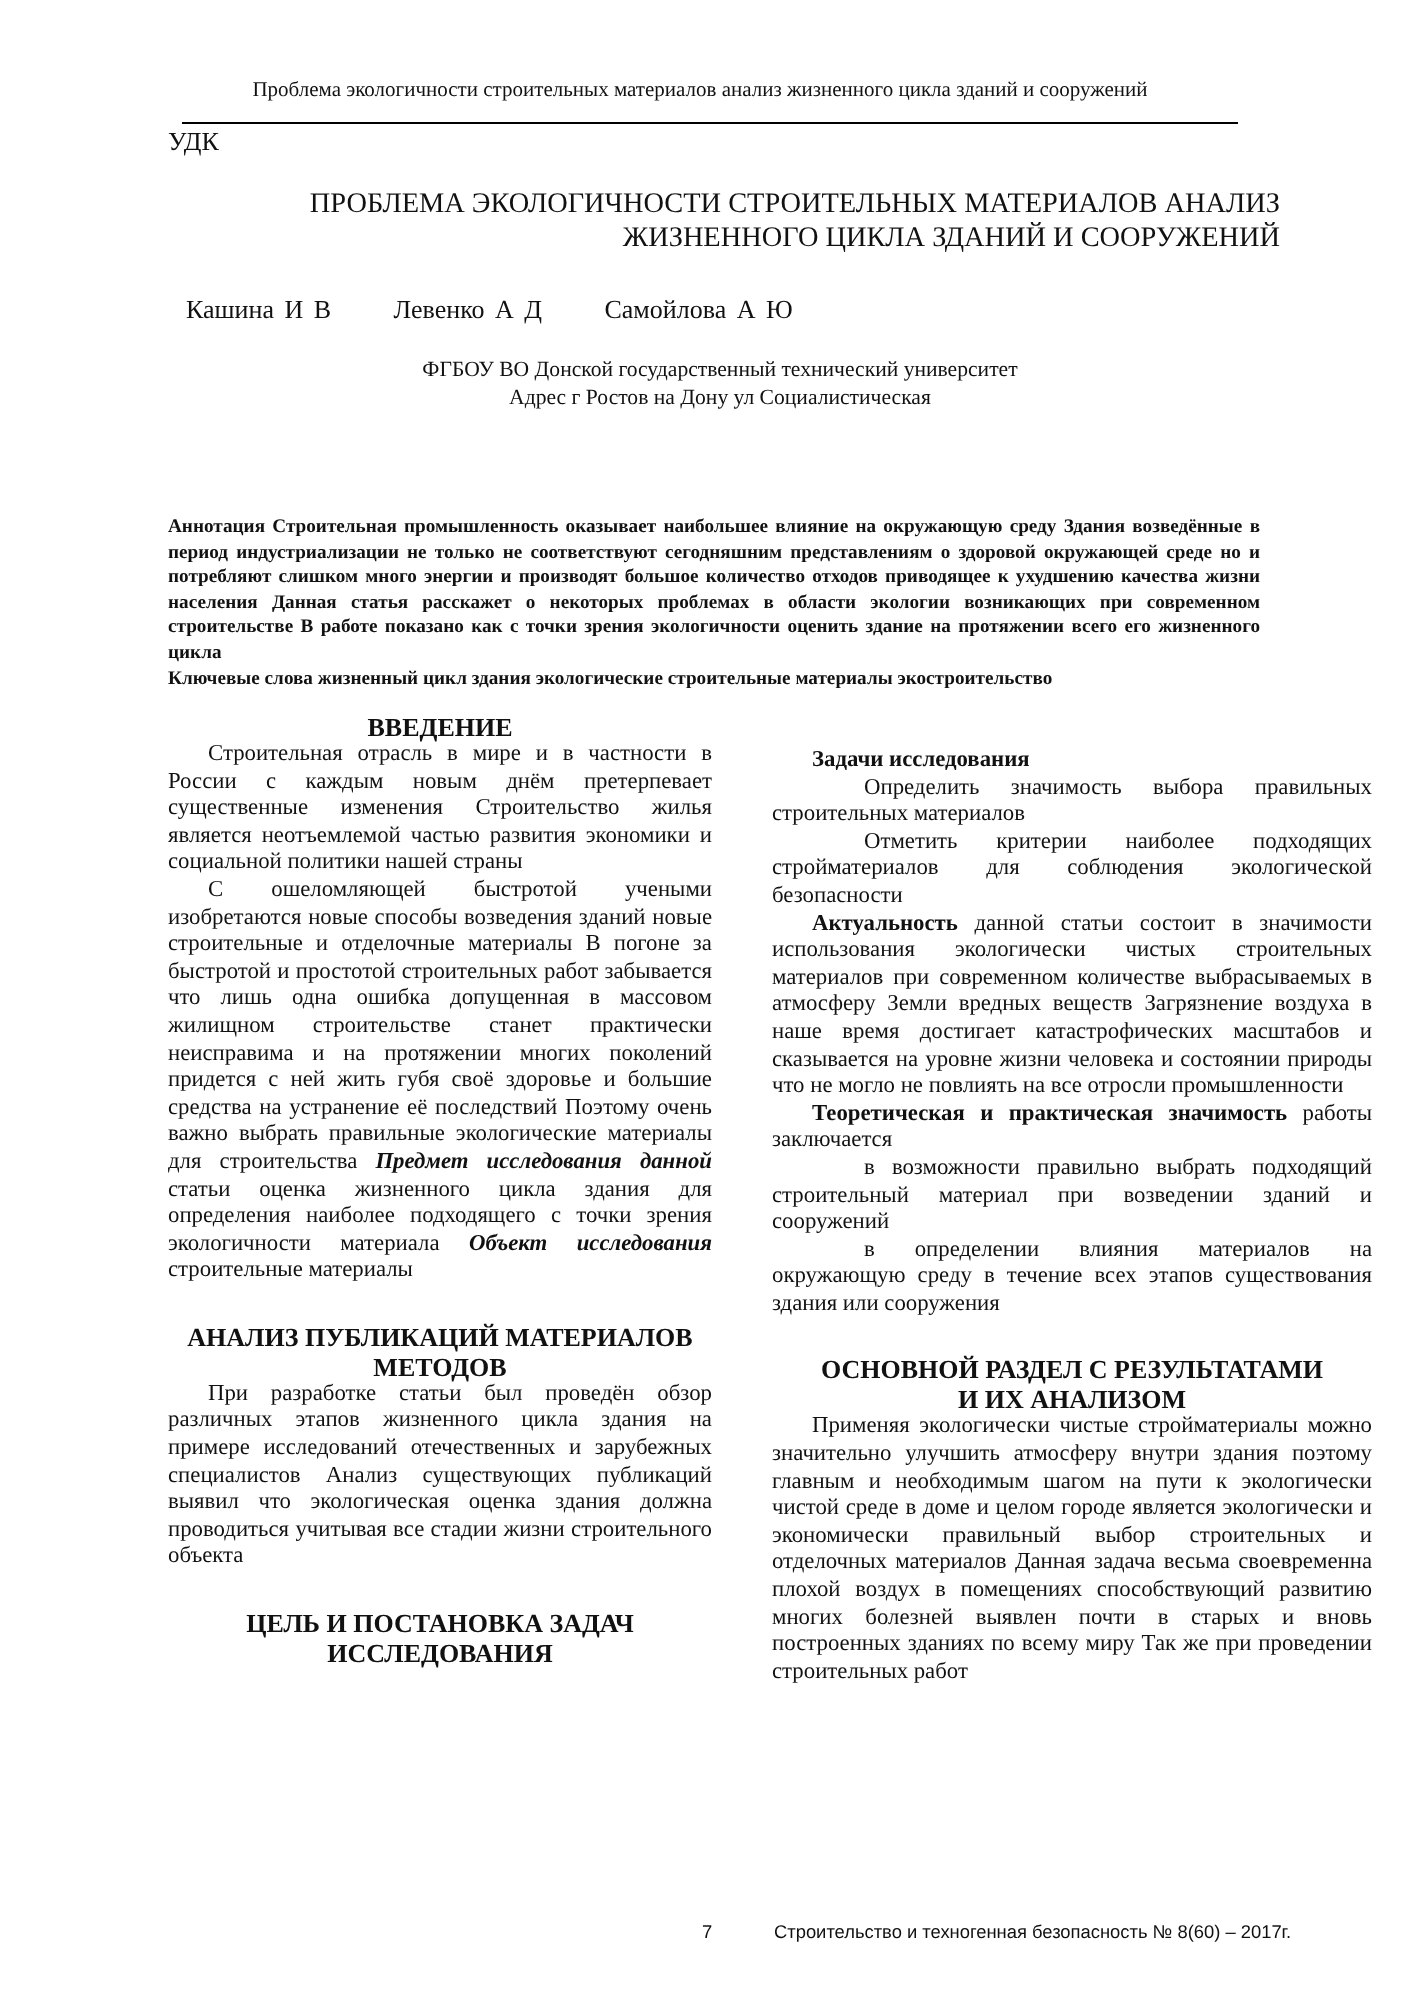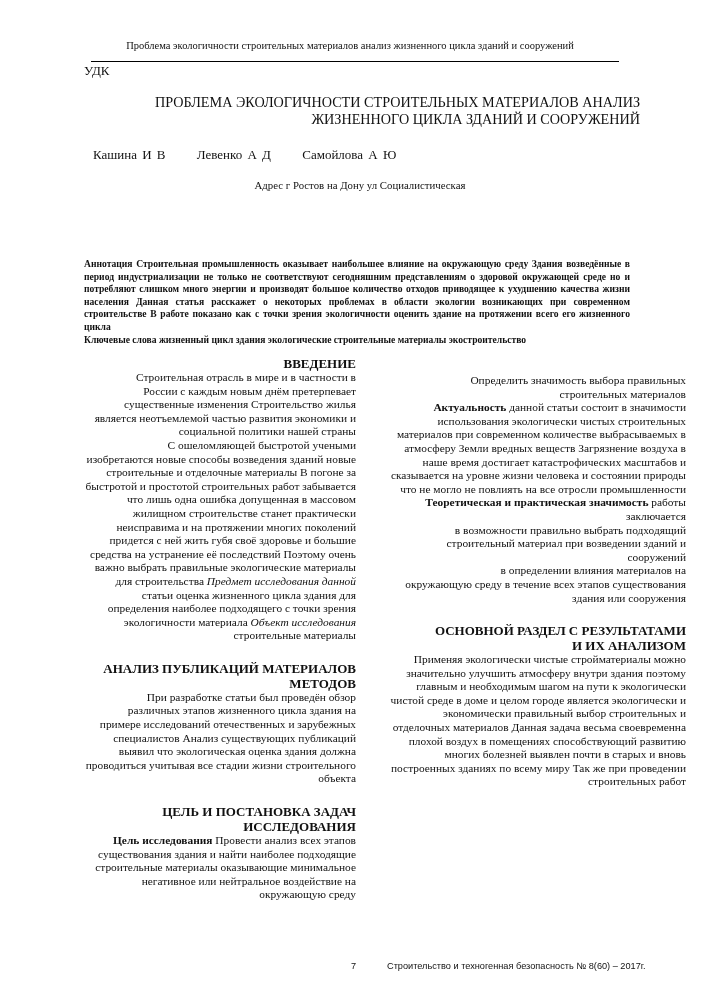--- a/index.html
+++ b/index.html
@@ -16,27 +16,27 @@
              font-size: 13px; word-spacing: 2px; }
   .authors span { margin: 0 13px; }
   .affil { position: absolute; top: 178px; left: 80px; width: 560px; text-align: center;
            font-size: 10.8px; line-height: 14px; }
   .abstract { position: absolute; top: 258px; left: 84px; width: 546px;
               font-size: 9.6px; line-height: 12.6px; text-align: justify; }
   .abstract p { margin: 0; font-weight: bold; }
   .col { position: absolute; font-size: 11.4px; line-height: 13.6px; text-align: justify; }
   .col-left { top: 356px; left: 84px; width: 272px; }
   .col-right { top: 374px; left: 386px; width: 300px; }
-  .col p { margin: 0; text-align: right; }
+  .col p { margin: 0; }
   .indent { text-indent: 20px; }
   .indent2 { text-indent: 46px; }
   .h { font-weight: bold; text-align: center; font-size: 13px; line-height: 15px; margin: 0; }
   .gap2 { height: 18px; }
   b.lead { font-weight: bold; }
-  .bi { font-weight: normal; font-style: italic; }
+  .bi { font-weight: bold; font-style: italic; }
   .footer { position: absolute; top: 961px; left: 0; width: 710px;
             font-family: "Liberation Sans", sans-serif; font-size: 9.2px; }
   .footer .pn { position: absolute; left: 351px; }
   .footer .jn { position: absolute; left: 387px; }
 </style>
 </head>
 <body>
 
 <div class="running-head">Проблема экологичности строительных материалов  анализ жизненного цикла зданий и сооружений</div>
 <div class="rule"></div>
@@ -47,42 +47,44 @@
   <div>ЖИЗНЕННОГО ЦИКЛА ЗДАНИЙ И СООРУЖЕНИЙ</div>
 </div>
 
 <div class="authors">
   <span>Кашина И В</span>
   <span>Левенко А Д</span>
   <span>Самойлова А Ю</span>
 </div>
 
 <div class="affil">
+  <div>ФГБОУ ВО  Донской государственный технический университет</div>
   <div>Адрес  г  Ростов на Дону  ул  Социалистическая</div>
 </div>
 
 <div class="abstract">
   <p><b>Аннотация</b><span> Строительная промышленность оказывает наибольшее влияние на окружающую среду  Здания  возведённые в период индустриализации  не только не соответствуют сегодняшним представлениям о здоровой окружающей среде  но и потребляют слишком много энергии и производят большое количество отходов  приводящее к ухудшению качества жизни населения  Данная статья расскажет о некоторых проблемах в области экологии  возникающих при современном строительстве  В работе показано  как с точки зрения экологичности оценить здание на протяжении всего его жизненного цикла</span></p>
   <p><b>Ключевые слова</b><span>  жизненный цикл здания  экологические строительные материалы  экостроительство</span></p>
 </div>
 
 <div class="col col-left">
   <p class="h">ВВЕДЕНИЕ</p>
   <p class="indent">Строительная отрасль в мире  и в частности в России  с каждым новым днём претерпевает существенные изменения  Строительство жилья является неотъемлемой частью развития экономики и социальной политики нашей страны</p>
   <p class="indent"><span>С ошеломляющей быстротой учеными изобретаются новые способы возведения зданий  новые строительные и отделочные материалы  В погоне за быстротой и простотой строительных работ забывается  что лишь одна ошибка  допущенная в массовом жилищном строительстве  станет практически неисправима  и на протяжении многих поколений придется с ней жить  губя своё здоровье и большие средства на устранение её последствий  Поэтому очень важно выбрать правильные экологические материалы для строительства  </span><span class="bi">Предмет исследования данной</span><span> статьи   оценка жизненного цикла здания для определения наиболее подходящего с точки зрения экологичности материала  </span><span class="bi">Объект исследования</span><span>  строительные материалы</span></p>
   <div class="gap2"></div>
   <p class="h"><span>АНАЛИЗ ПУБЛИКАЦИЙ  МАТЕРИАЛОВ</span><br><span>МЕТОДОВ</span></p>
   <p class="indent">При разработке статьи был проведён обзор различных этапов жизненного цикла здания на примере исследований отечественных и зарубежных специалистов  Анализ существующих публикаций выявил  что экологическая оценка здания должна проводиться  учитывая  все  стадии  жизни строительного объекта</p>
   <div class="gap2"></div>
   <p class="h"><span>ЦЕЛЬ И ПОСТАНОВКА ЗАДАЧ</span><br><span>ИССЛЕДОВАНИЯ</span></p>
-  <p class="indent"><b class="lead">Цель исследования</b><span>   Провести анализ всех этапов  существования здания и найти наиболее подходящие строительные материалы  оказывающие минимальное негативное или нейтральное воздействие на окружающую среду</span></p>
 </div>
 
 <div class="col col-right">
+  <p class="indent"><b>Задачи исследования</b></p>
   <p class="indent2">Определить значимость выбора правильных строительных материалов</p>
+  <p class="indent2">Отметить критерии наиболее подходящих стройматериалов для соблюдения экологической безопасности</p>
   <p class="indent"><b>Актуальность</b><span> данной статьи состоит в значимости использования экологически чистых строительных материалов при современном количестве выбрасываемых в атмосферу Земли вредных веществ  Загрязнение воздуха в наше время достигает катастрофических масштабов и сказывается на уровне жизни человека и состоянии природы  что не могло не повлиять на все отросли промышленности</span></p>
   <p class="indent"><b>Теоретическая и практическая значимость</b><span> работы заключается</span></p>
   <p class="indent2">в возможности правильно выбрать подходящий строительный материал при возведении зданий и сооружений</p>
   <p class="indent2">в определении  влияния материалов на окружающую среду в течение всех этапов существования здания или сооружения</p>
   <div class="gap2"></div>
   <p class="h"><span>ОСНОВНОЙ РАЗДЕЛ С РЕЗУЛЬТАТАМИ</span><br><span>И ИХ АНАЛИЗОМ</span></p>
   <p class="indent">Применяя экологически чистые стройматериалы можно значительно улучшить атмосферу внутри здания  поэтому главным и необходимым шагом на пути к экологически чистой среде в доме и целом городе является экологически и экономически правильный выбор строительных и отделочных материалов  Данная задача весьма своевременна  плохой воздух в помещениях  способствующий развитию многих болезней  выявлен почти в старых и вновь построенных зданиях по всему миру  Так же при проведении строительных работ</p>
 </div>
 
 <div class="footer">

